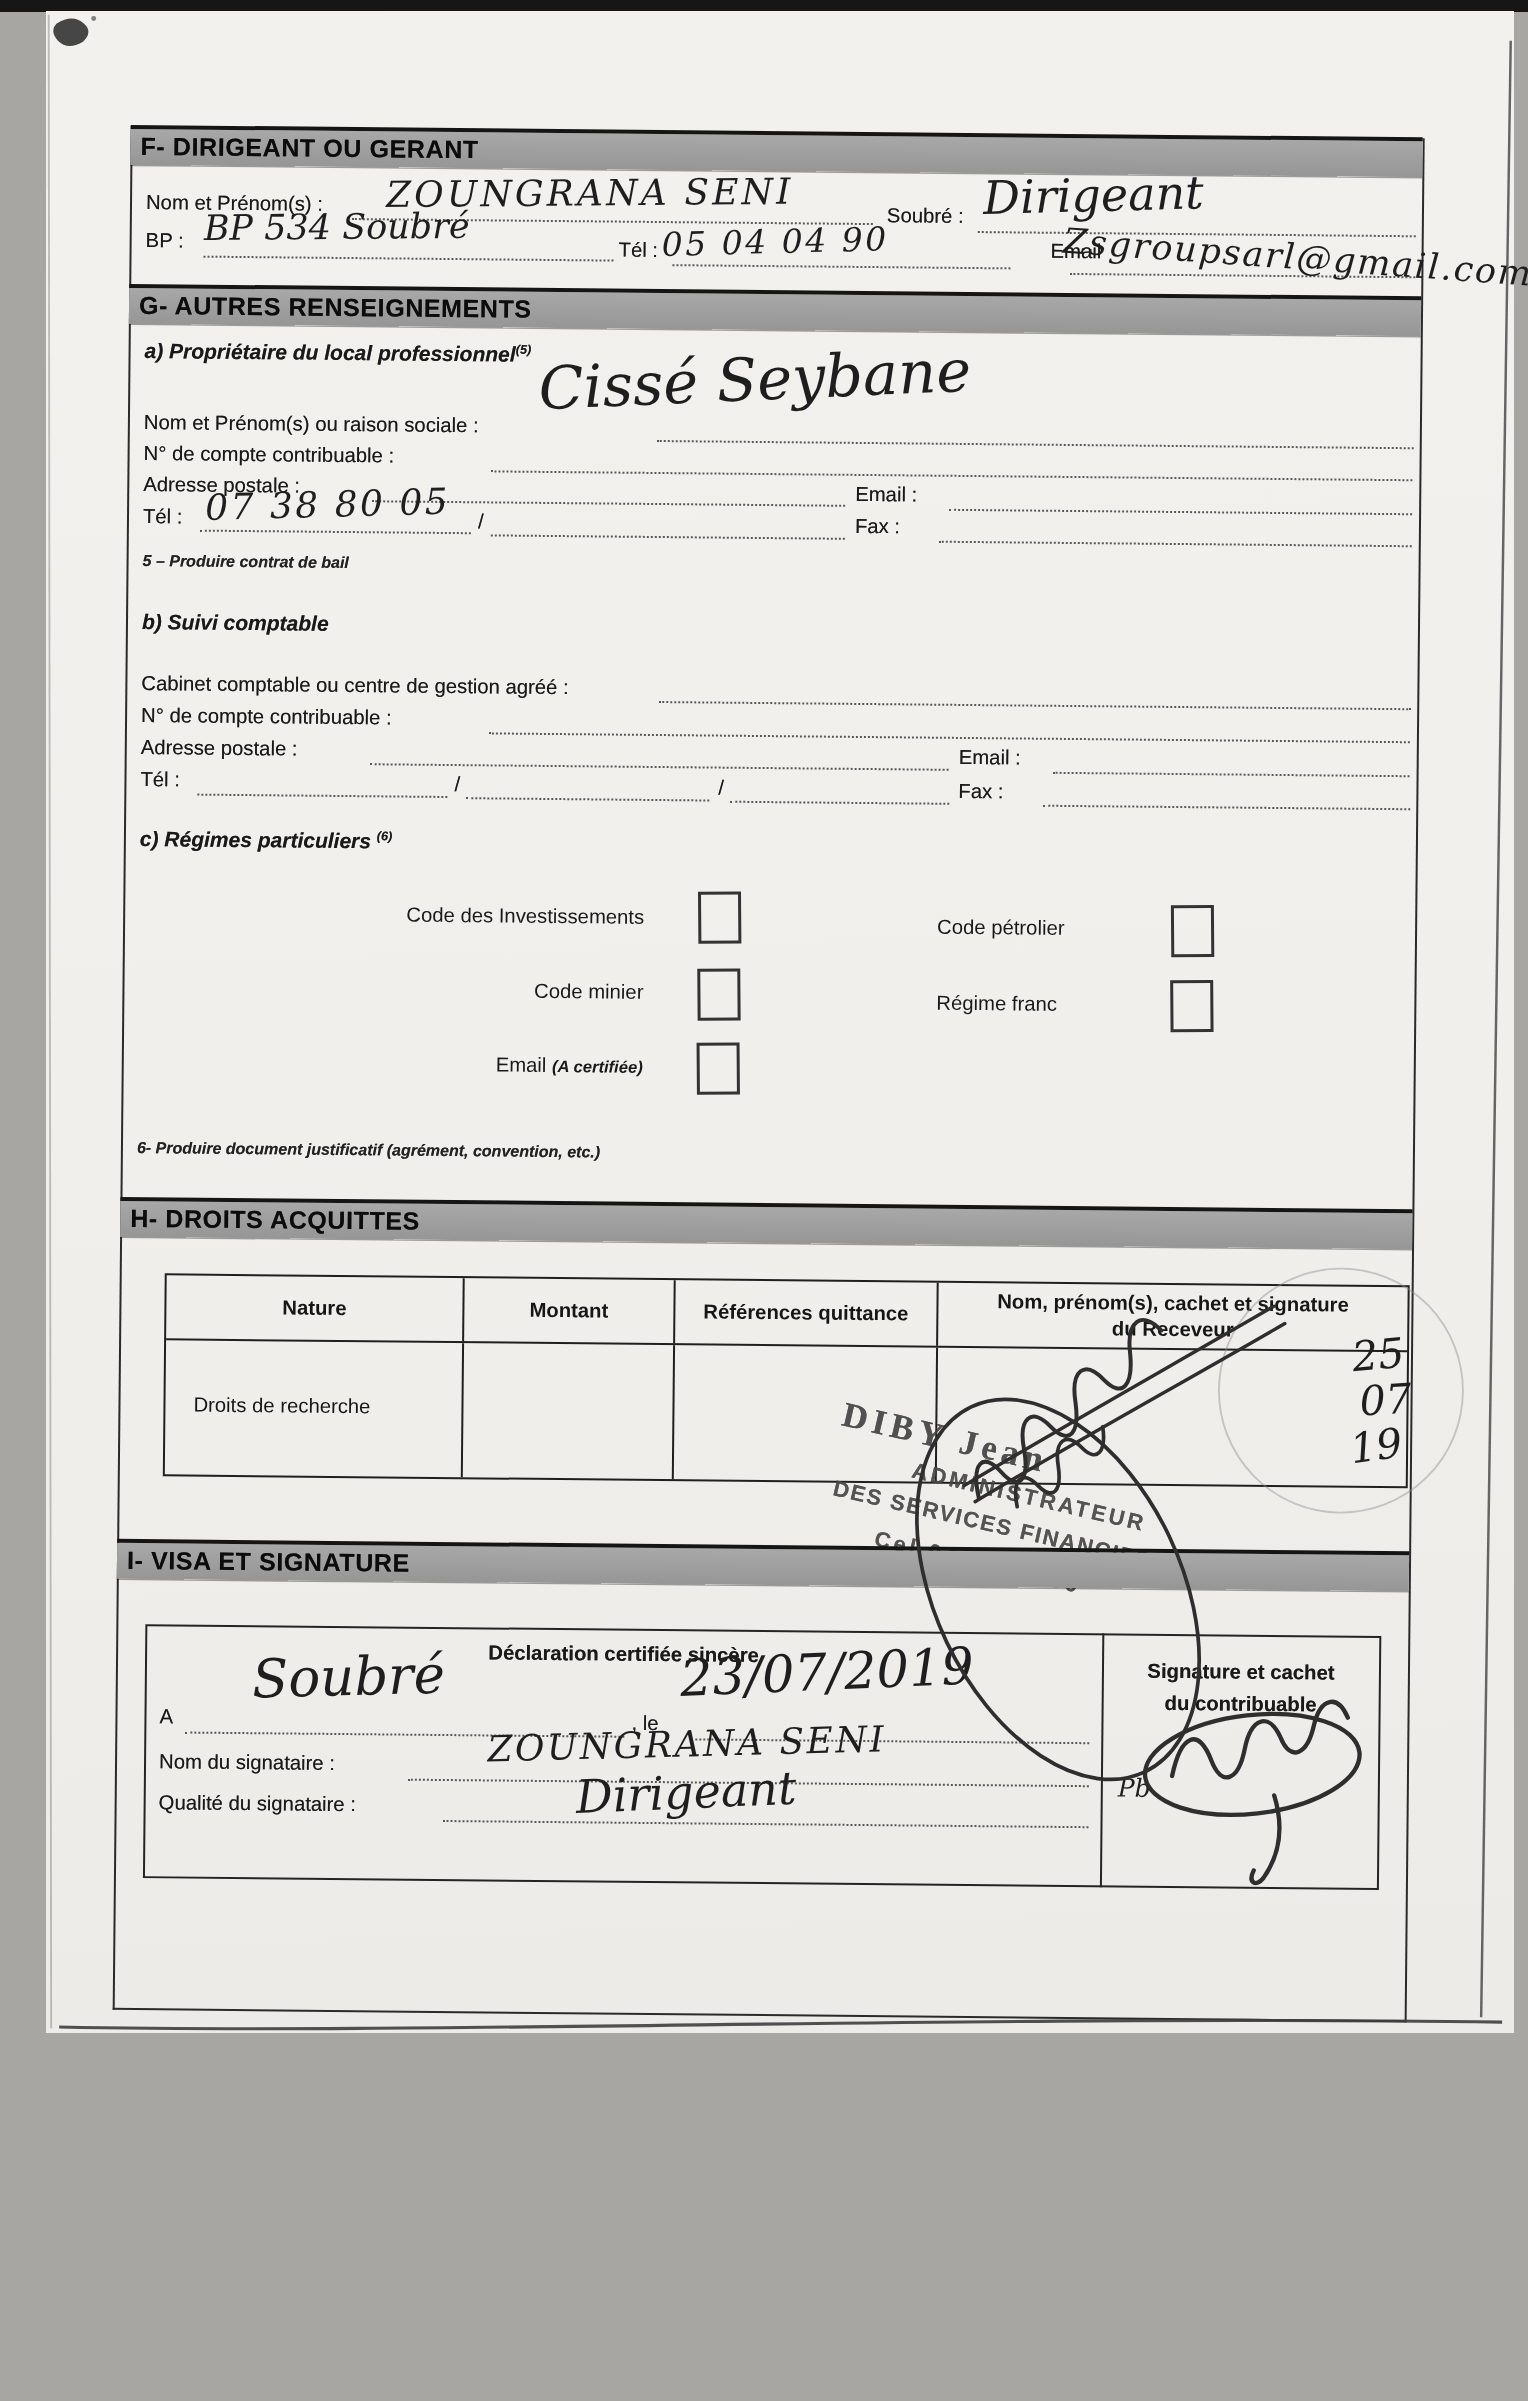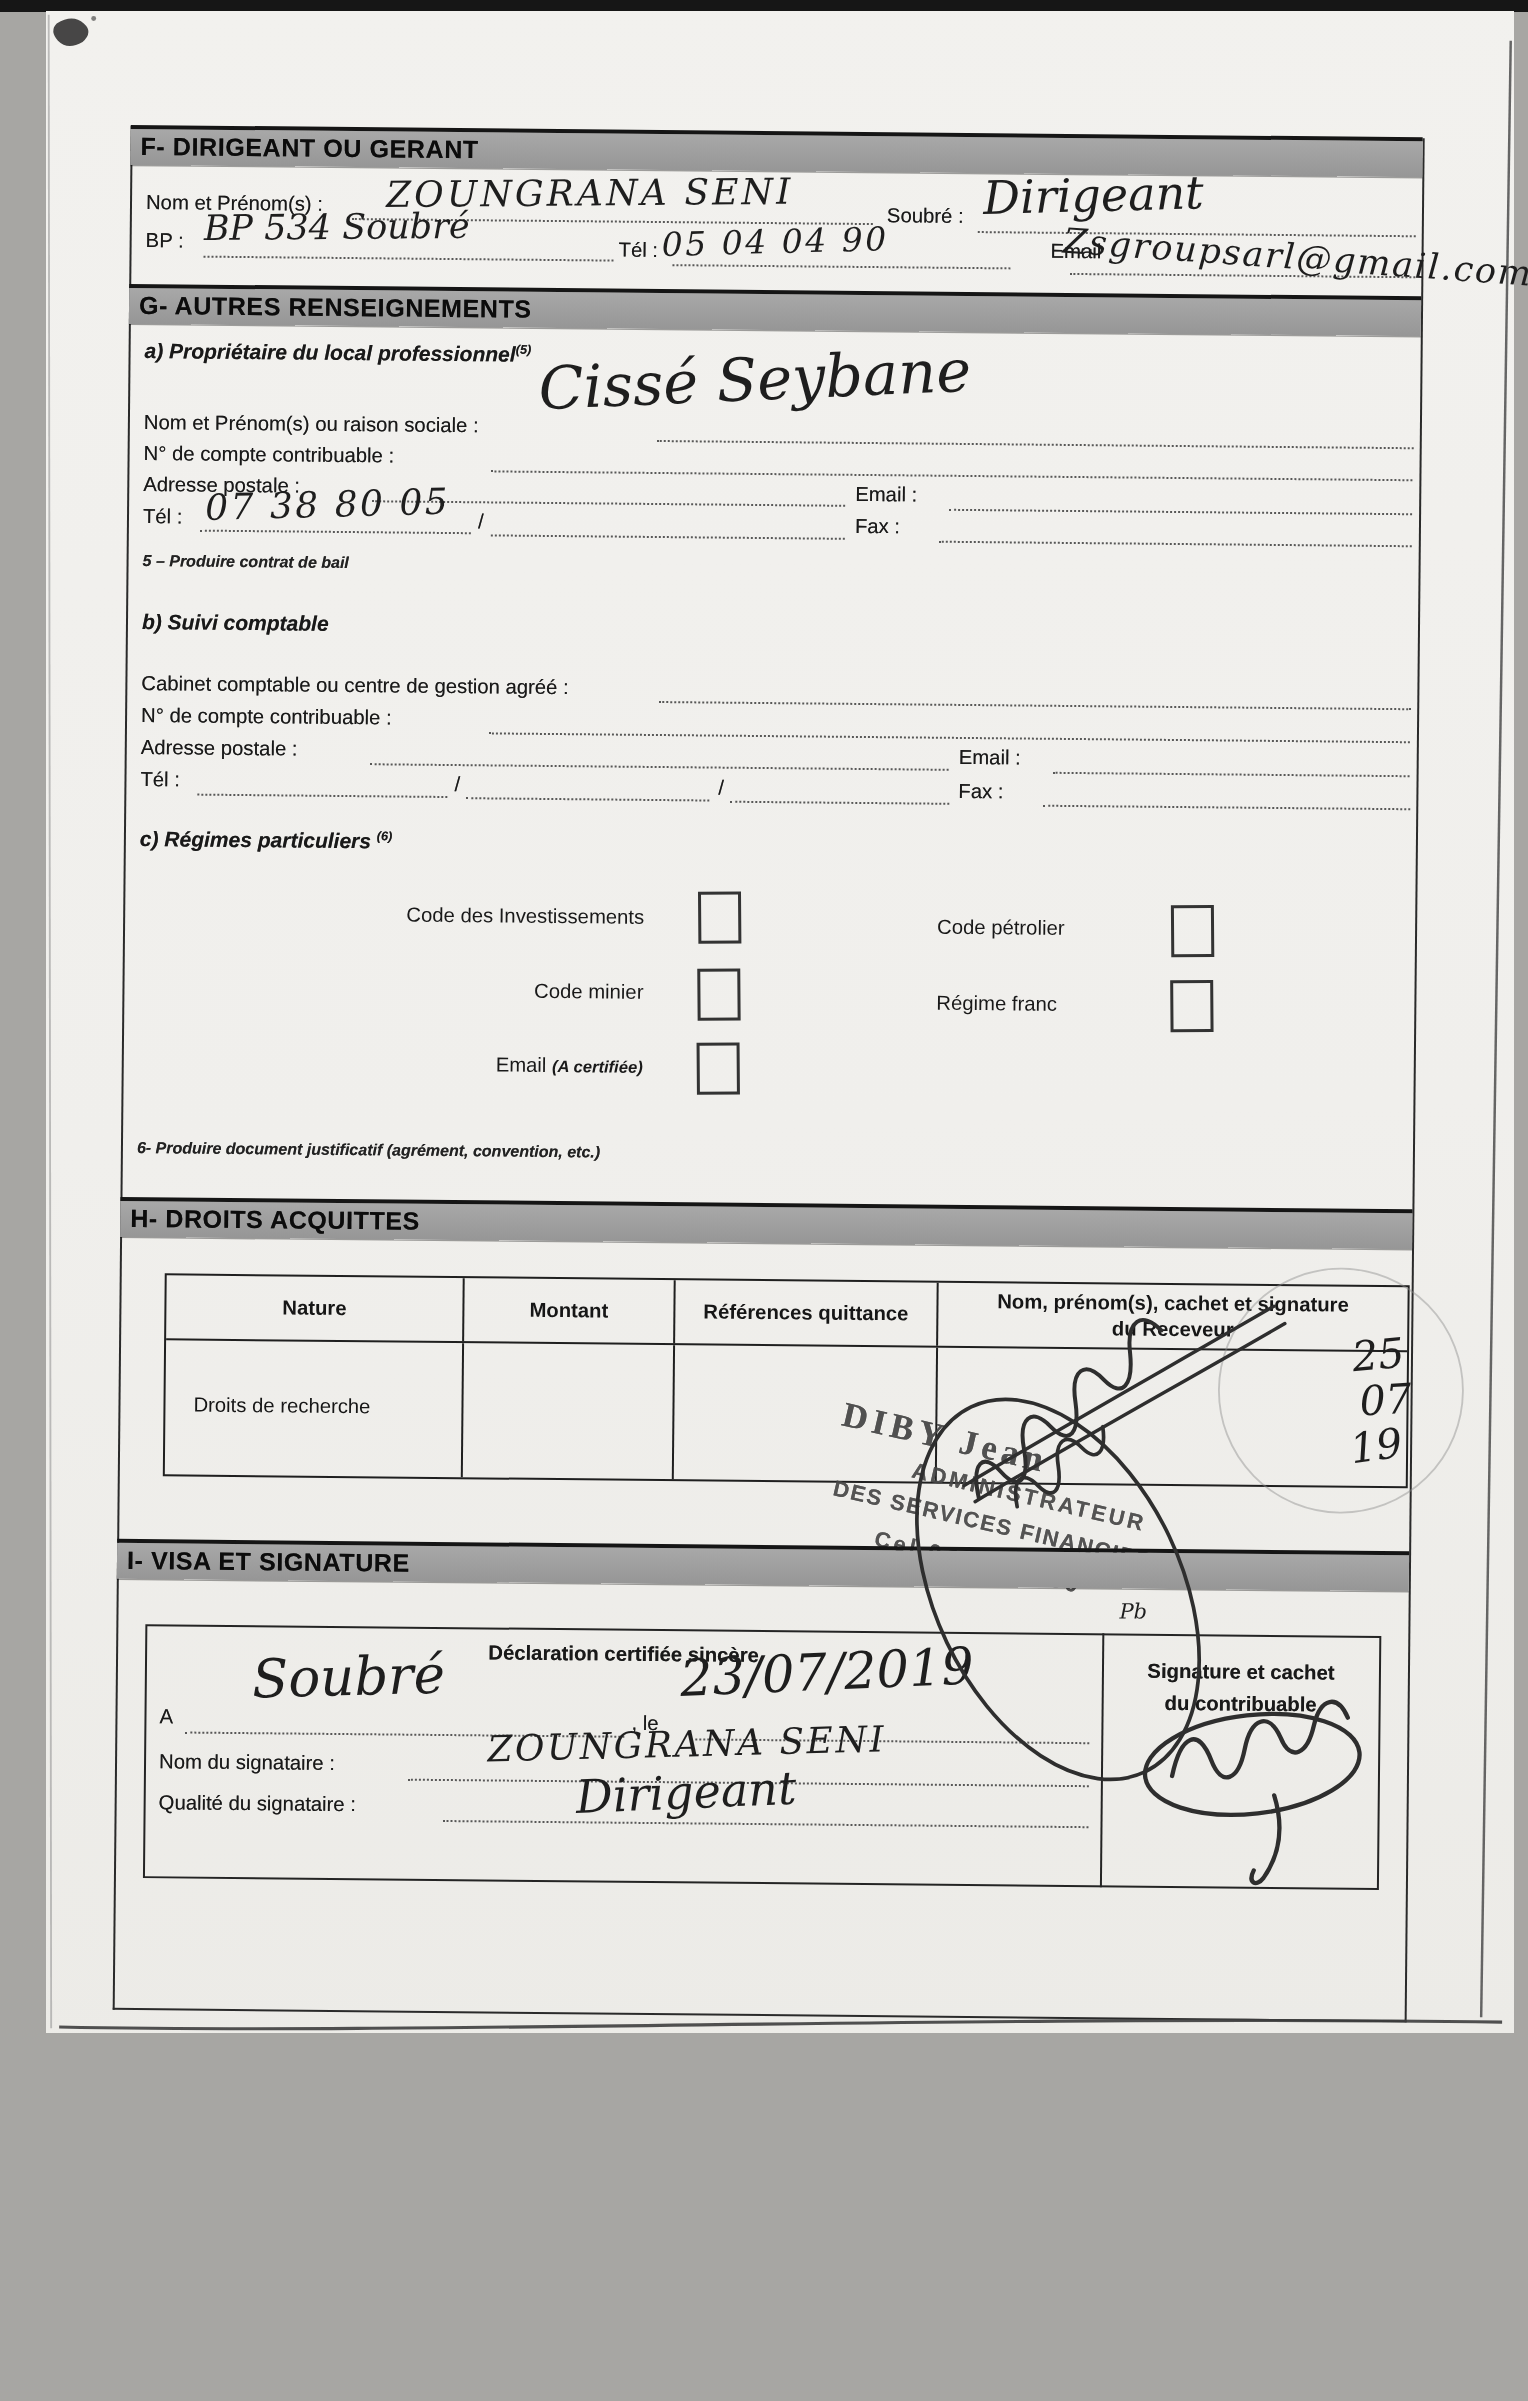--- a/index.html
+++ b/index.html
@@ -221,21 +221,21 @@
   <div class="hw" style="left:696px;top:1642px;font-size:51px;transform:rotate(-3deg);">23/07/2019</div>
 
   <div class="lbl" style="left:176px;top:1756px;">Nom du signataire :</div>
   <div class="dots" style="left:425px;top:1782px;width:681px;"></div>
   <div class="hw" style="left:504px;top:1724px;font-size:36px;letter-spacing:2.5px;transform:rotate(-2deg);">ZOUNGRANA SENI</div>
 
   <div class="lbl" style="left:176px;top:1797px;">Qualité du signataire :</div>
   <div class="dots" style="left:461px;top:1823px;width:645px;"></div>
   <div class="hw" style="left:593px;top:1766px;font-size:46px;transform:rotate(-3deg);">Dirigeant</div>
 
-  <div class="hw" style="left:1135px;top:1596px;font-size:21px;">Pb</div>
+  <div class="hw" style="left:1135px;top:1770px;font-size:25px;">Pb</div>
 
   <svg width="1528" height="2401" viewBox="0 0 2480 3897">
     <g fill="none" stroke="#2e2e2e" stroke-linecap="round">
       <circle cx="2198" cy="2248" r="198" stroke="#8f8f8f" stroke-width="3" opacity="0.45"></circle>
       <path d="M2088,2112 C1940,2200 1735,2318 1588,2408" stroke-width="5.5"></path>
       <path d="M2106,2140 C1958,2228 1752,2344 1606,2434" stroke-width="5.5"></path>
       <g transform="rotate(-29 1612 2428)">
         <path d="M1612,2428 c16,-56 42,-64 52,-20 c10,42 34,34 50,-14 c16,-50 44,-56 56,-12 c12,42 36,32 54,-16 c18,-50 46,-54 58,-10 c12,42 38,30 58,-18 c20,-50 50,-52 62,-8" stroke-width="6.5"></path>
         <path d="M1660,2470 c14,-44 36,-50 46,-14 c10,34 30,26 44,-12 c14,-40 38,-44 48,-8 c10,34 32,24 46,-14" stroke-width="6"></path>
       </g>

